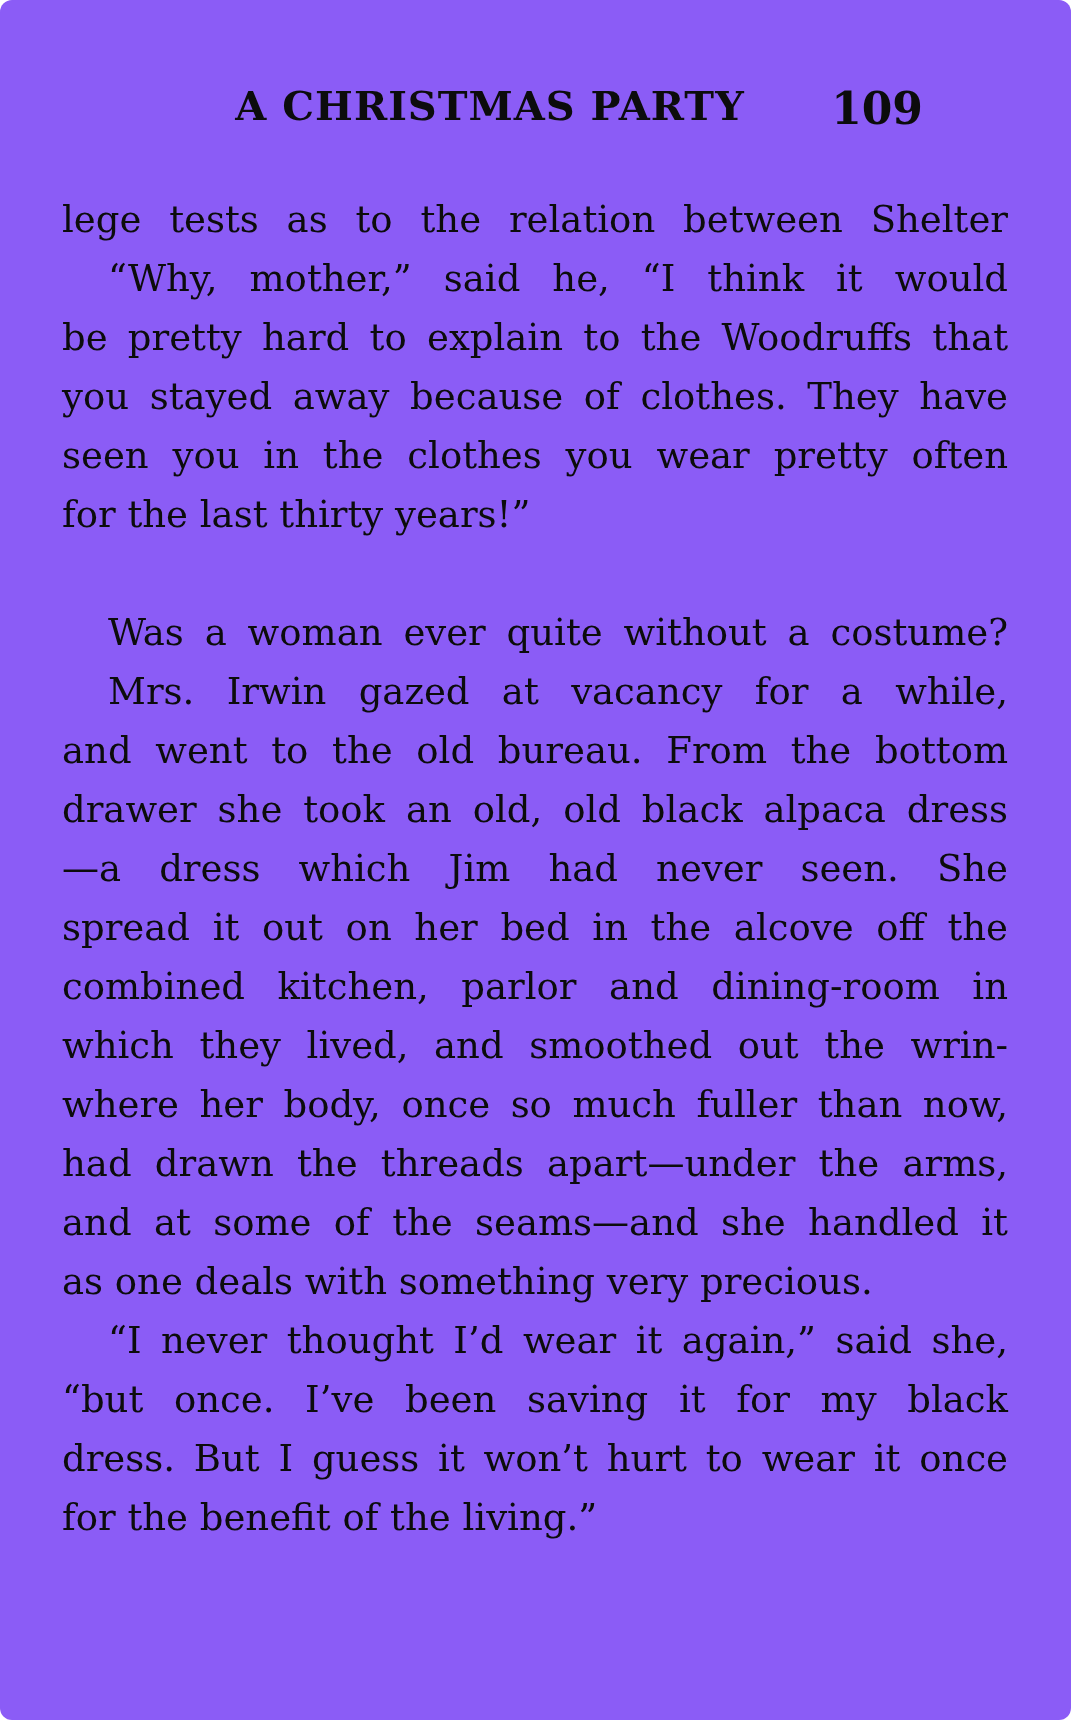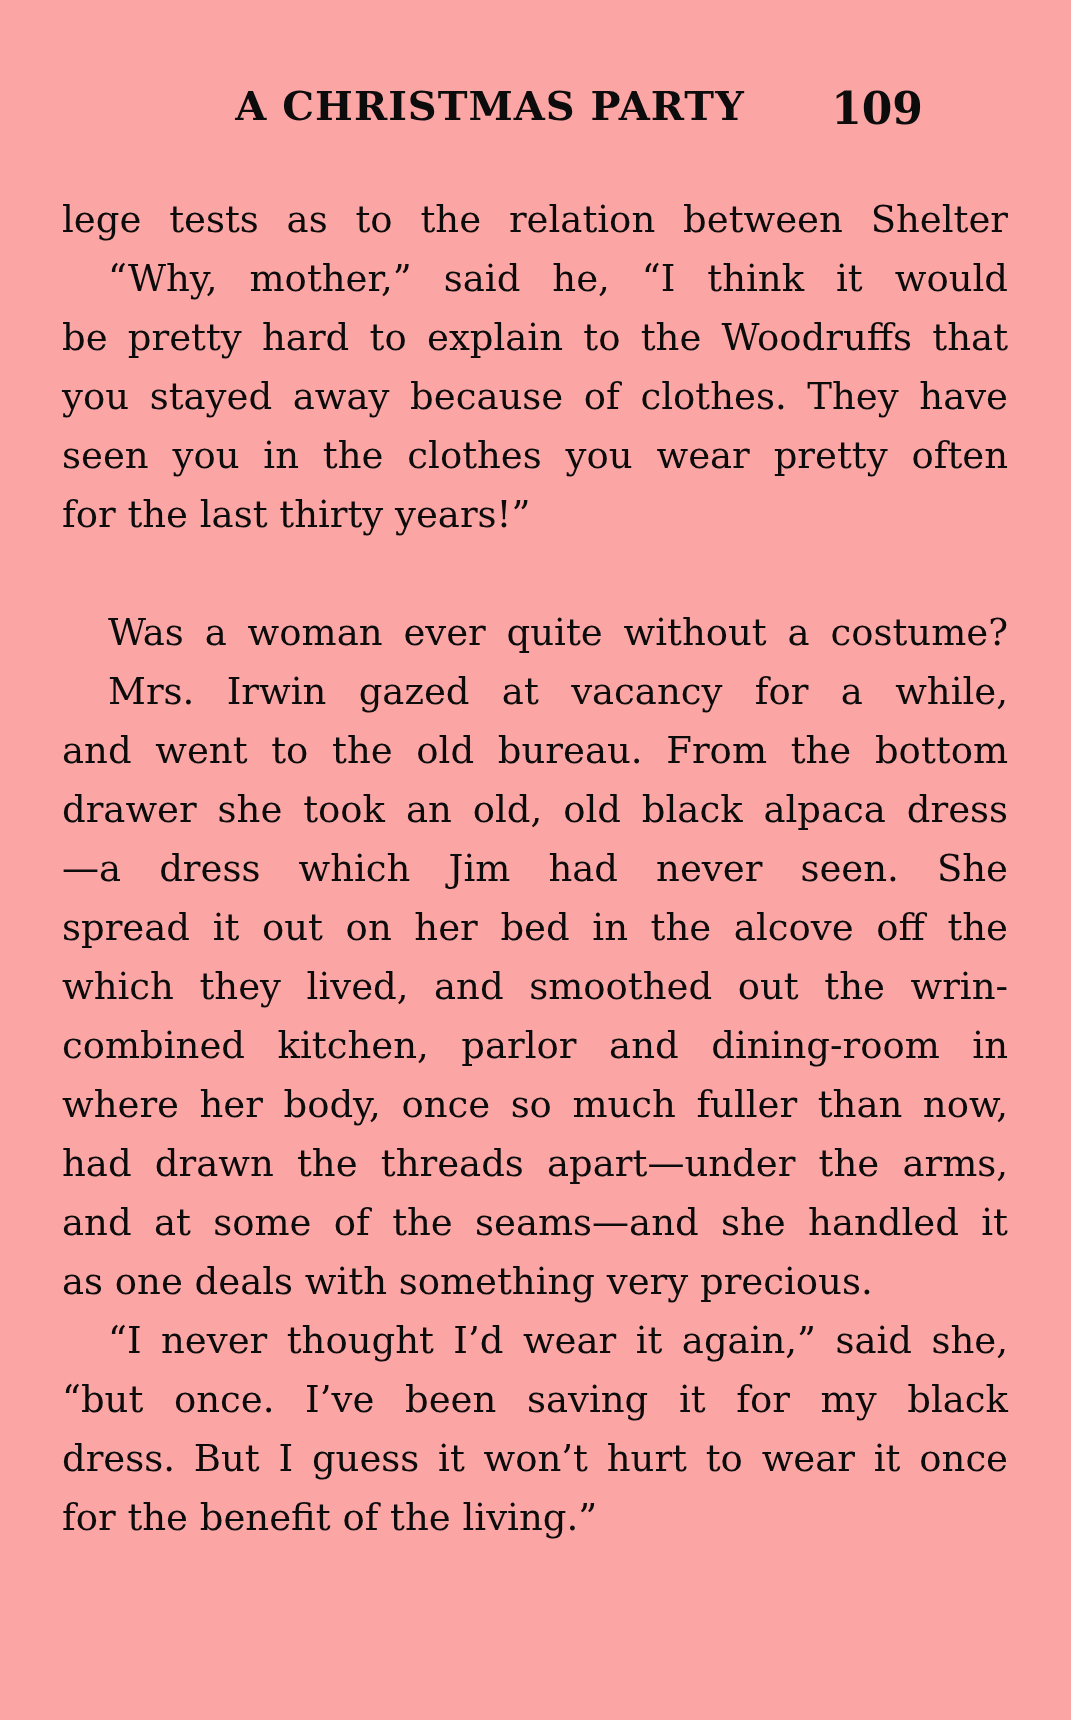--- a/index.html
+++ b/index.html
@@ -4,24 +4,25 @@
 <style>
   html, body {
     margin: 0;
     padding: 0;
     background: #ffffff;
   }
   .page {
     position: relative;
     width: 1071px;
     height: 1720px;
-    background: #fca5a5;
+    background: #8b5cf6;
     overflow: hidden;
     font-family: "DejaVu Serif", serif;
     color: #0c0c0c;
+    border-radius: 12px;
   }
   .column {
     position: relative;
     margin-left: 62px;
     width: 946px;
   }
   .page-header {
     position: relative;
     margin-top: 82px;
     height: 44px;
@@ -90,22 +91,22 @@
         </div>
         <div class="paragraph section-break">
           <div class="line justify indent">Was a woman ever quite without a costume?</div>
         </div>
         <div class="paragraph">
           <div class="line justify indent">Mrs. Irwin gazed at vacancy for a while,</div>
           <div class="line justify">and went to the old bureau. From the bottom</div>
           <div class="line justify">drawer she took an old, old black alpaca dress</div>
           <div class="line justify">—a dress which Jim had never seen. She</div>
           <div class="line justify">spread it out on her bed in the alcove off the</div>
+          <div class="line justify">combined kitchen, parlor and dining-room in</div>
           <div class="line justify">which they lived, and smoothed out the wrin-</div>
-          <div class="line justify">combined kitchen, parlor and dining-room in</div>
           <div class="line justify">where her body, once so much fuller than now,</div>
           <div class="line justify">had drawn the threads apart—under the arms,</div>
           <div class="line justify">and at some of the seams—and she handled it</div>
           <div class="line">as one deals with something very precious.</div>
         </div>
         <div class="paragraph">
           <div class="line justify indent">“I never thought I’d wear it again,” said she,</div>
           <div class="line justify">“but once. I’ve been saving it for my black</div>
           <div class="line justify">dress. But I guess it won’t hurt to wear it once</div>
           <div class="line">for the benefit of the living.”</div>

